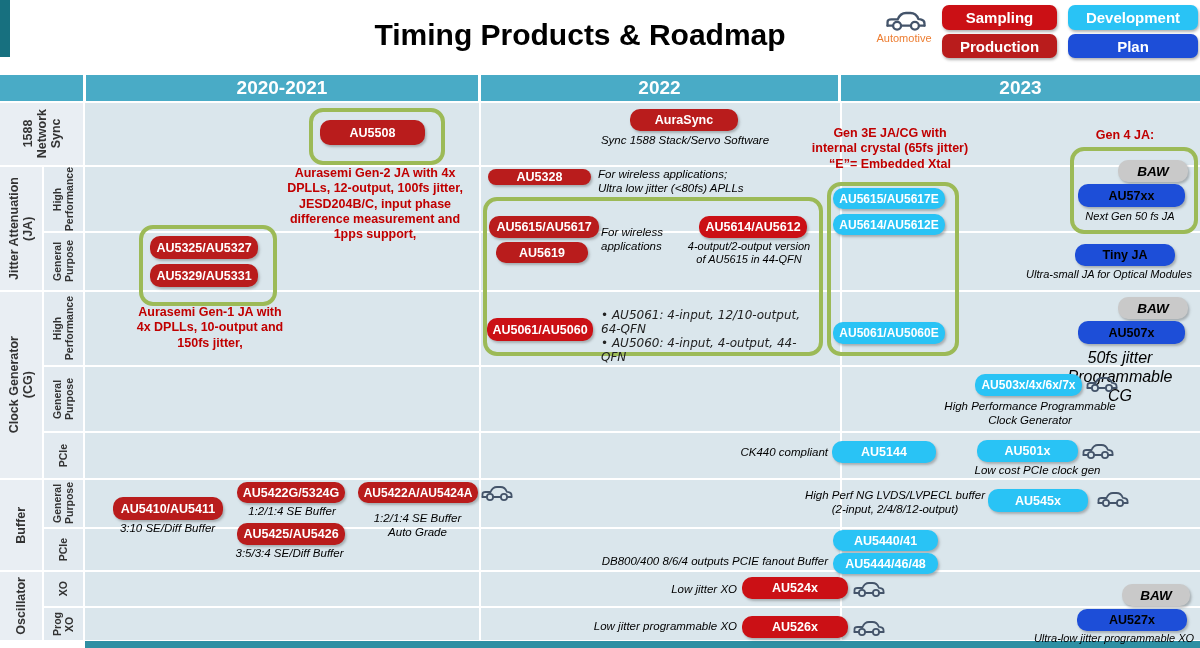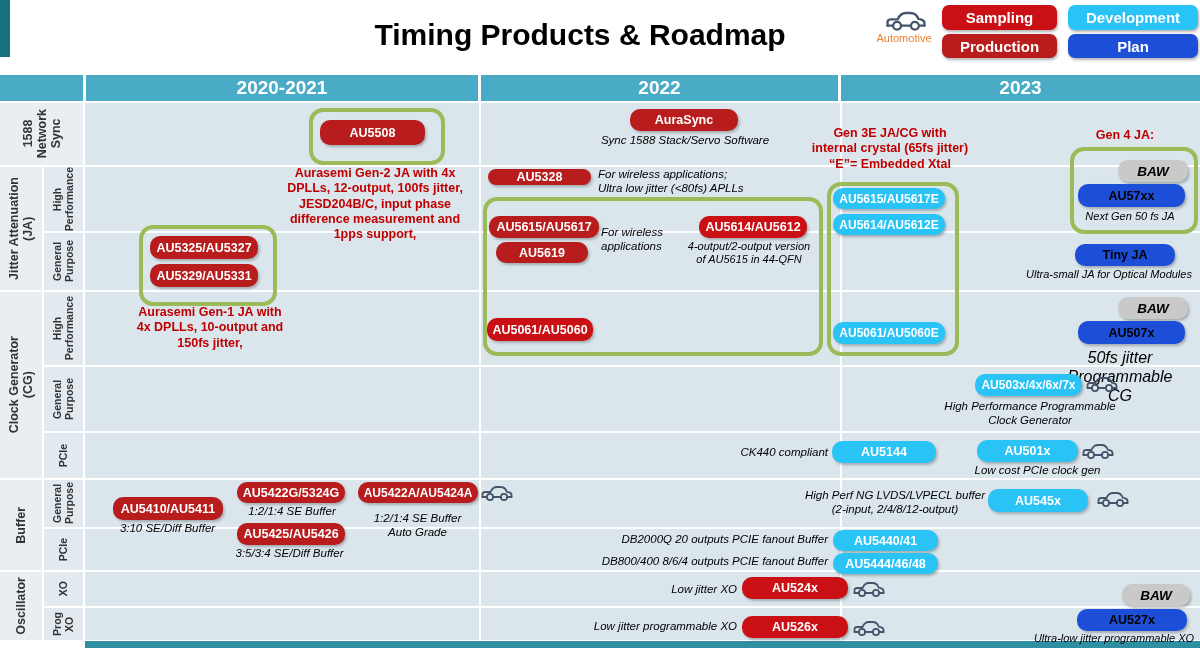--- a/index.html
+++ b/index.html
@@ -181,20 +181,24 @@
 
   <div class="btn production" style="left:150px;top:236px;width:108px;height:23px">AU5325/AU5327</div>
   <div class="btn production" style="left:150px;top:264px;width:108px;height:23px">AU5329/AU5331</div>
   <div class="btn plan" style="left:1075px;top:244px;width:100px;height:22px">Tiny JA</div>
   <div class="cap" style="left:1020px;top:268px;width:178px;font-size:11px">Ultra-small JA for Optical Modules</div>
 
   <div class="rednote" style="left:110px;top:305px;width:200px">Aurasemi Gen-1 JA with
 4x DPLLs, 10-output and
 150fs jitter,</div>
   <div class="btn sampling" style="left:487px;top:318px;width:106px;height:23px">AU5061/AU5060</div>
+  <div class="bullets" style="left:601px;top:308px;width:210px">• AU5061: 4-input, 12/10-output,
+64-QFN
+• AU5060: 4-input, 4-output, 44-
+QFN</div>
   <div class="btn development" style="left:833px;top:322px;width:112px;height:22px;font-size:12px">AU5061/AU5060E</div>
   <div class="btn baw" style="left:1118px;top:297px;width:70px;height:22px">BAW</div>
   <div class="btn plan" style="left:1078px;top:321px;width:107px;height:23px">AU507x</div>
   <div class="cap" style="left:1040px;top:348px;width:160px;font-size:16px">50fs jitter Programmable
 CG</div>
 
   <div class="btn development" style="left:975px;top:374px;width:107px;height:22px;font-size:12px">AU503x/4x/6x/7x</div>
   <svg class="car" style="left:1085px;top:372px;width:34px;height:23px">
       <use href="#car-icon"></use>
     </svg>
@@ -221,21 +225,20 @@
     </svg>
   <div class="cap" style="left:360px;top:512px;width:115px">1:2/1:4 SE Buffer
 Auto Grade</div>
   <div class="cap" style="left:795px;top:489px;width:200px">High Perf NG LVDS/LVPECL buffer
 (2-input, 2/4/8/12-output)</div>
   <div class="btn development" style="left:988px;top:489px;width:100px;height:23px">AU545x</div>
   <svg class="car" style="left:1096px;top:487px;width:34px;height:23px">
       <use href="#car-icon"></use>
     </svg>
 
-  <div class="cap right" style="left:560px;top:533px;width:268px">DB2000Q  20 outputs PCIE fanout Buffer</div>
   <div class="btn development" style="left:833px;top:530px;width:105px;height:21px">AU5440/41</div>
   <div class="cap right" style="left:558px;top:555px;width:270px">DB800/400 8/6/4 outputs PCIE fanout Buffer</div>
   <div class="btn development" style="left:833px;top:553px;width:105px;height:21px">AU5444/46/48</div>
 
   <div class="cap right" style="left:600px;top:583px;width:137px">Low jitter XO</div>
   <div class="btn sampling" style="left:742px;top:577px;width:106px;height:22px">AU524x</div>
   <svg class="car" style="left:852px;top:577px;width:34px;height:23px">
       <use href="#car-icon"></use>
     </svg>
   <div class="btn baw" style="left:1122px;top:584px;width:68px;height:22px">BAW</div>

